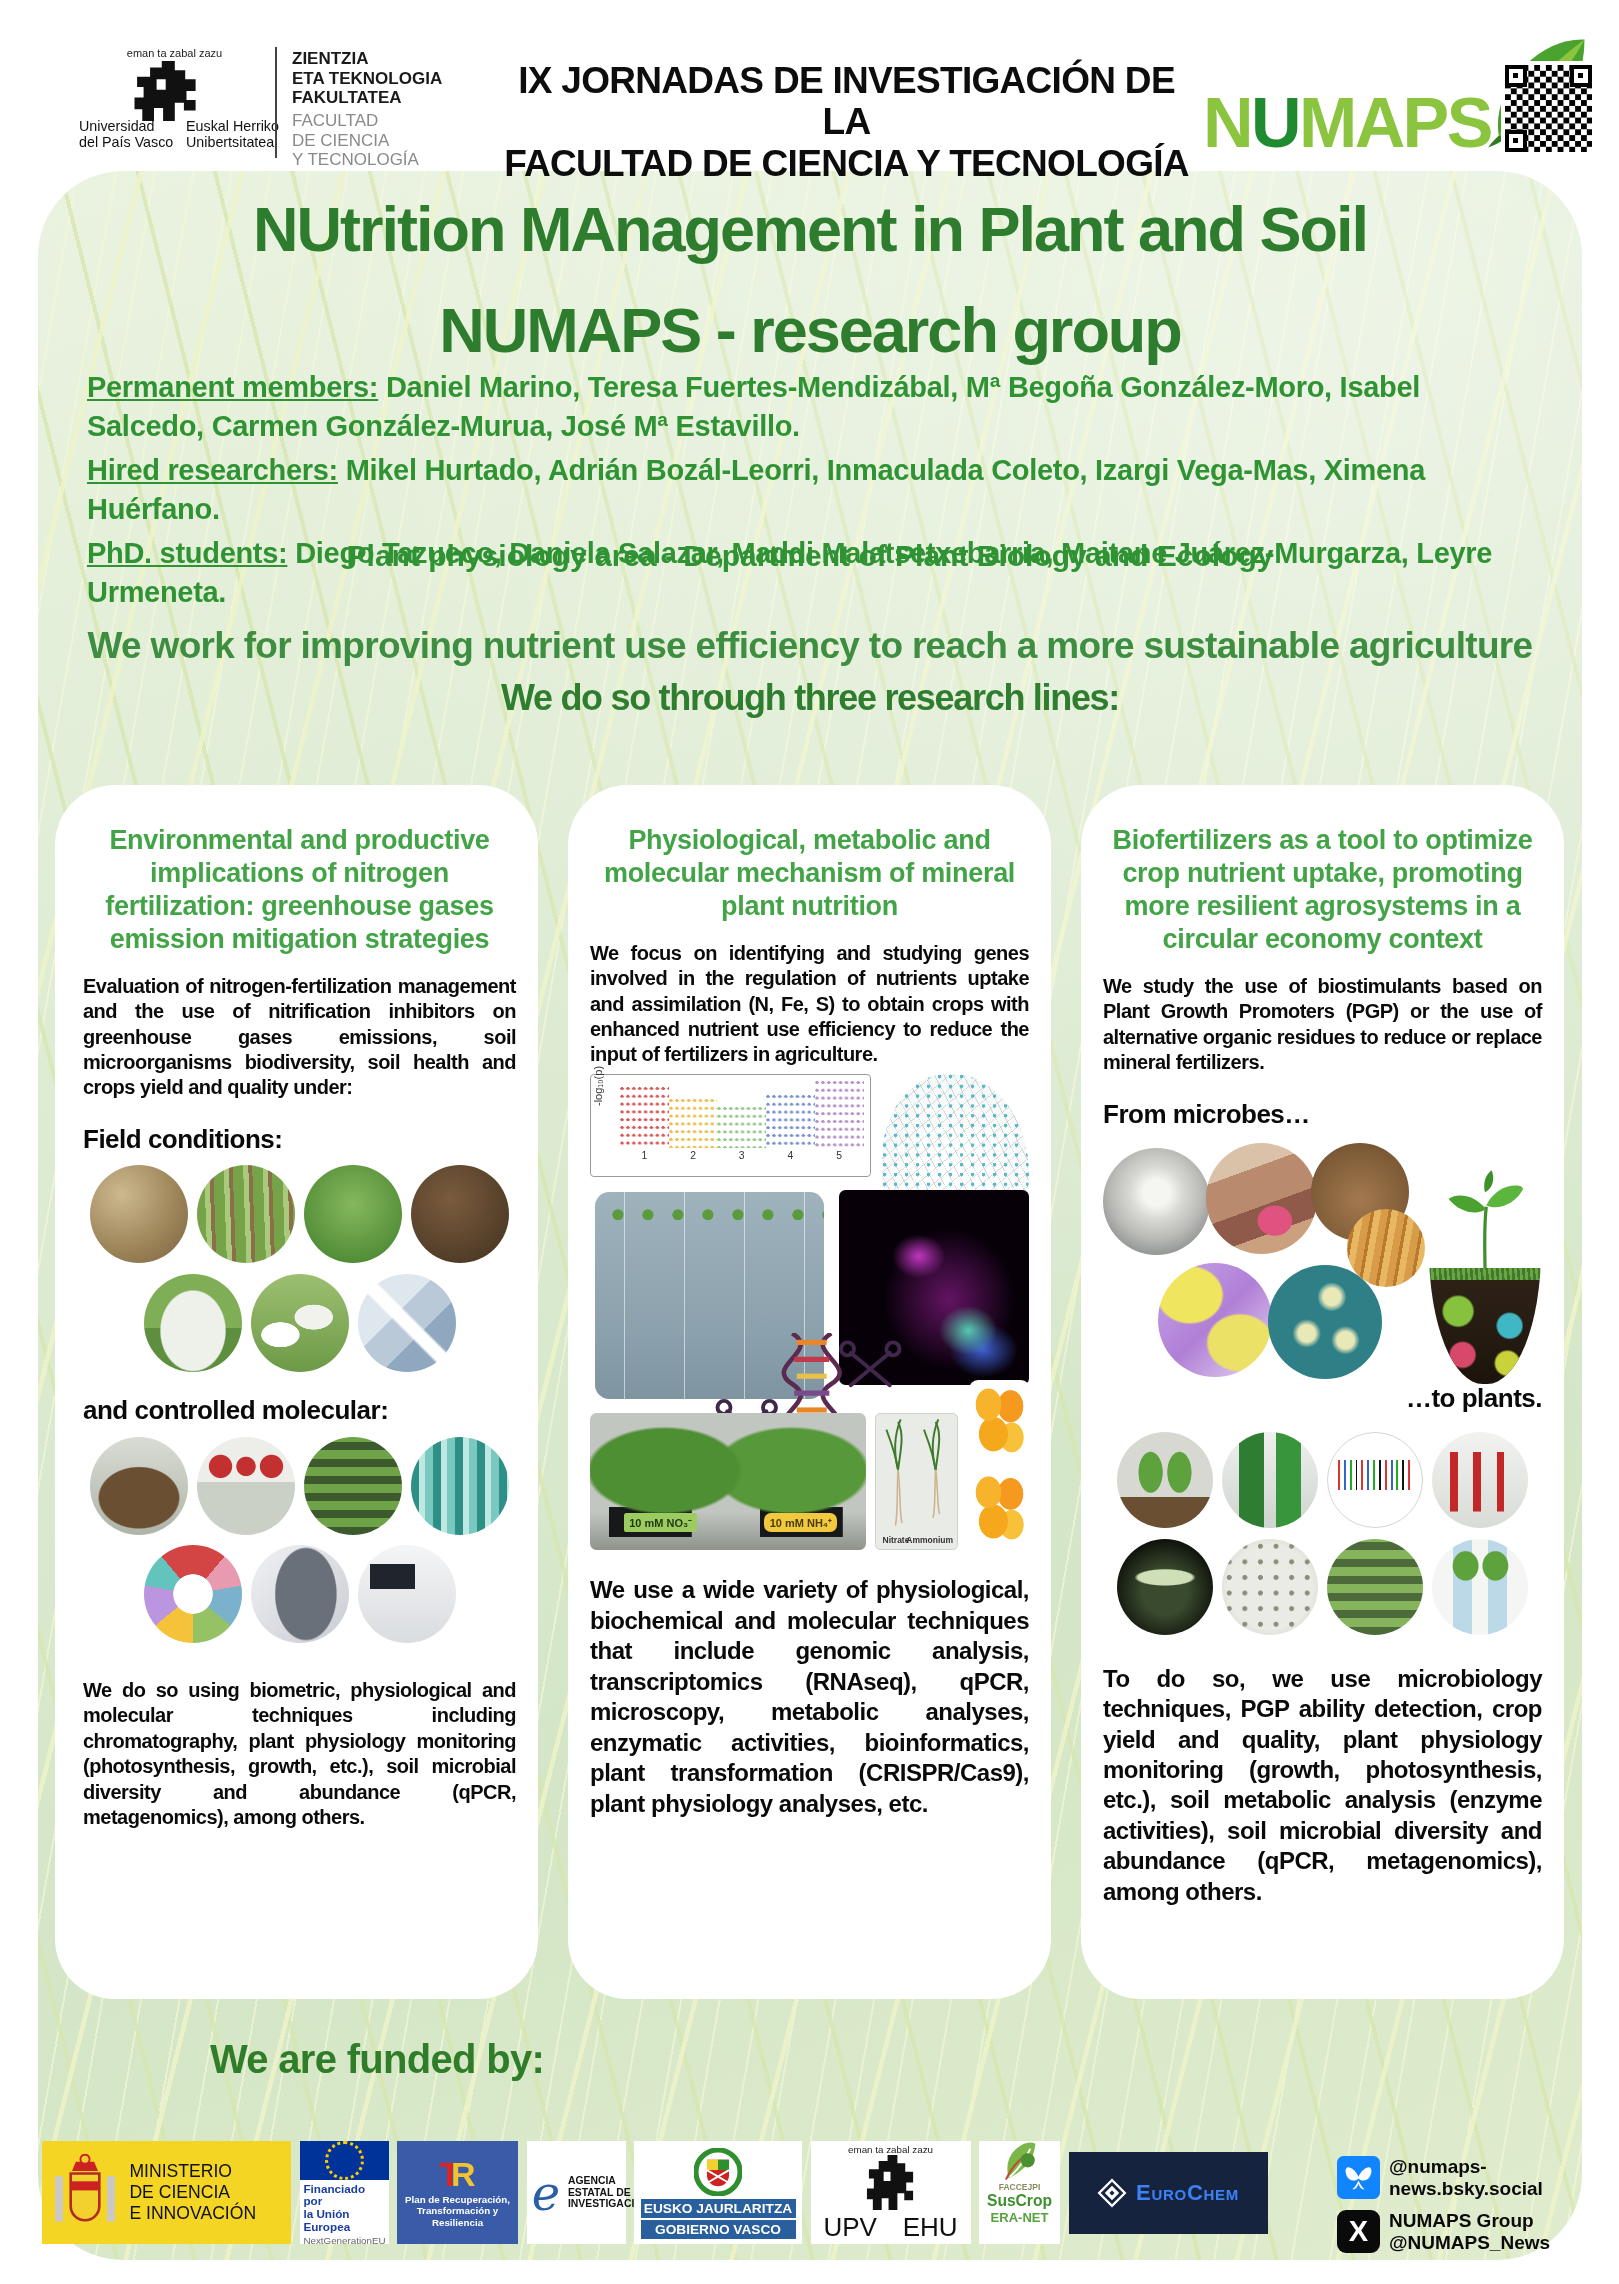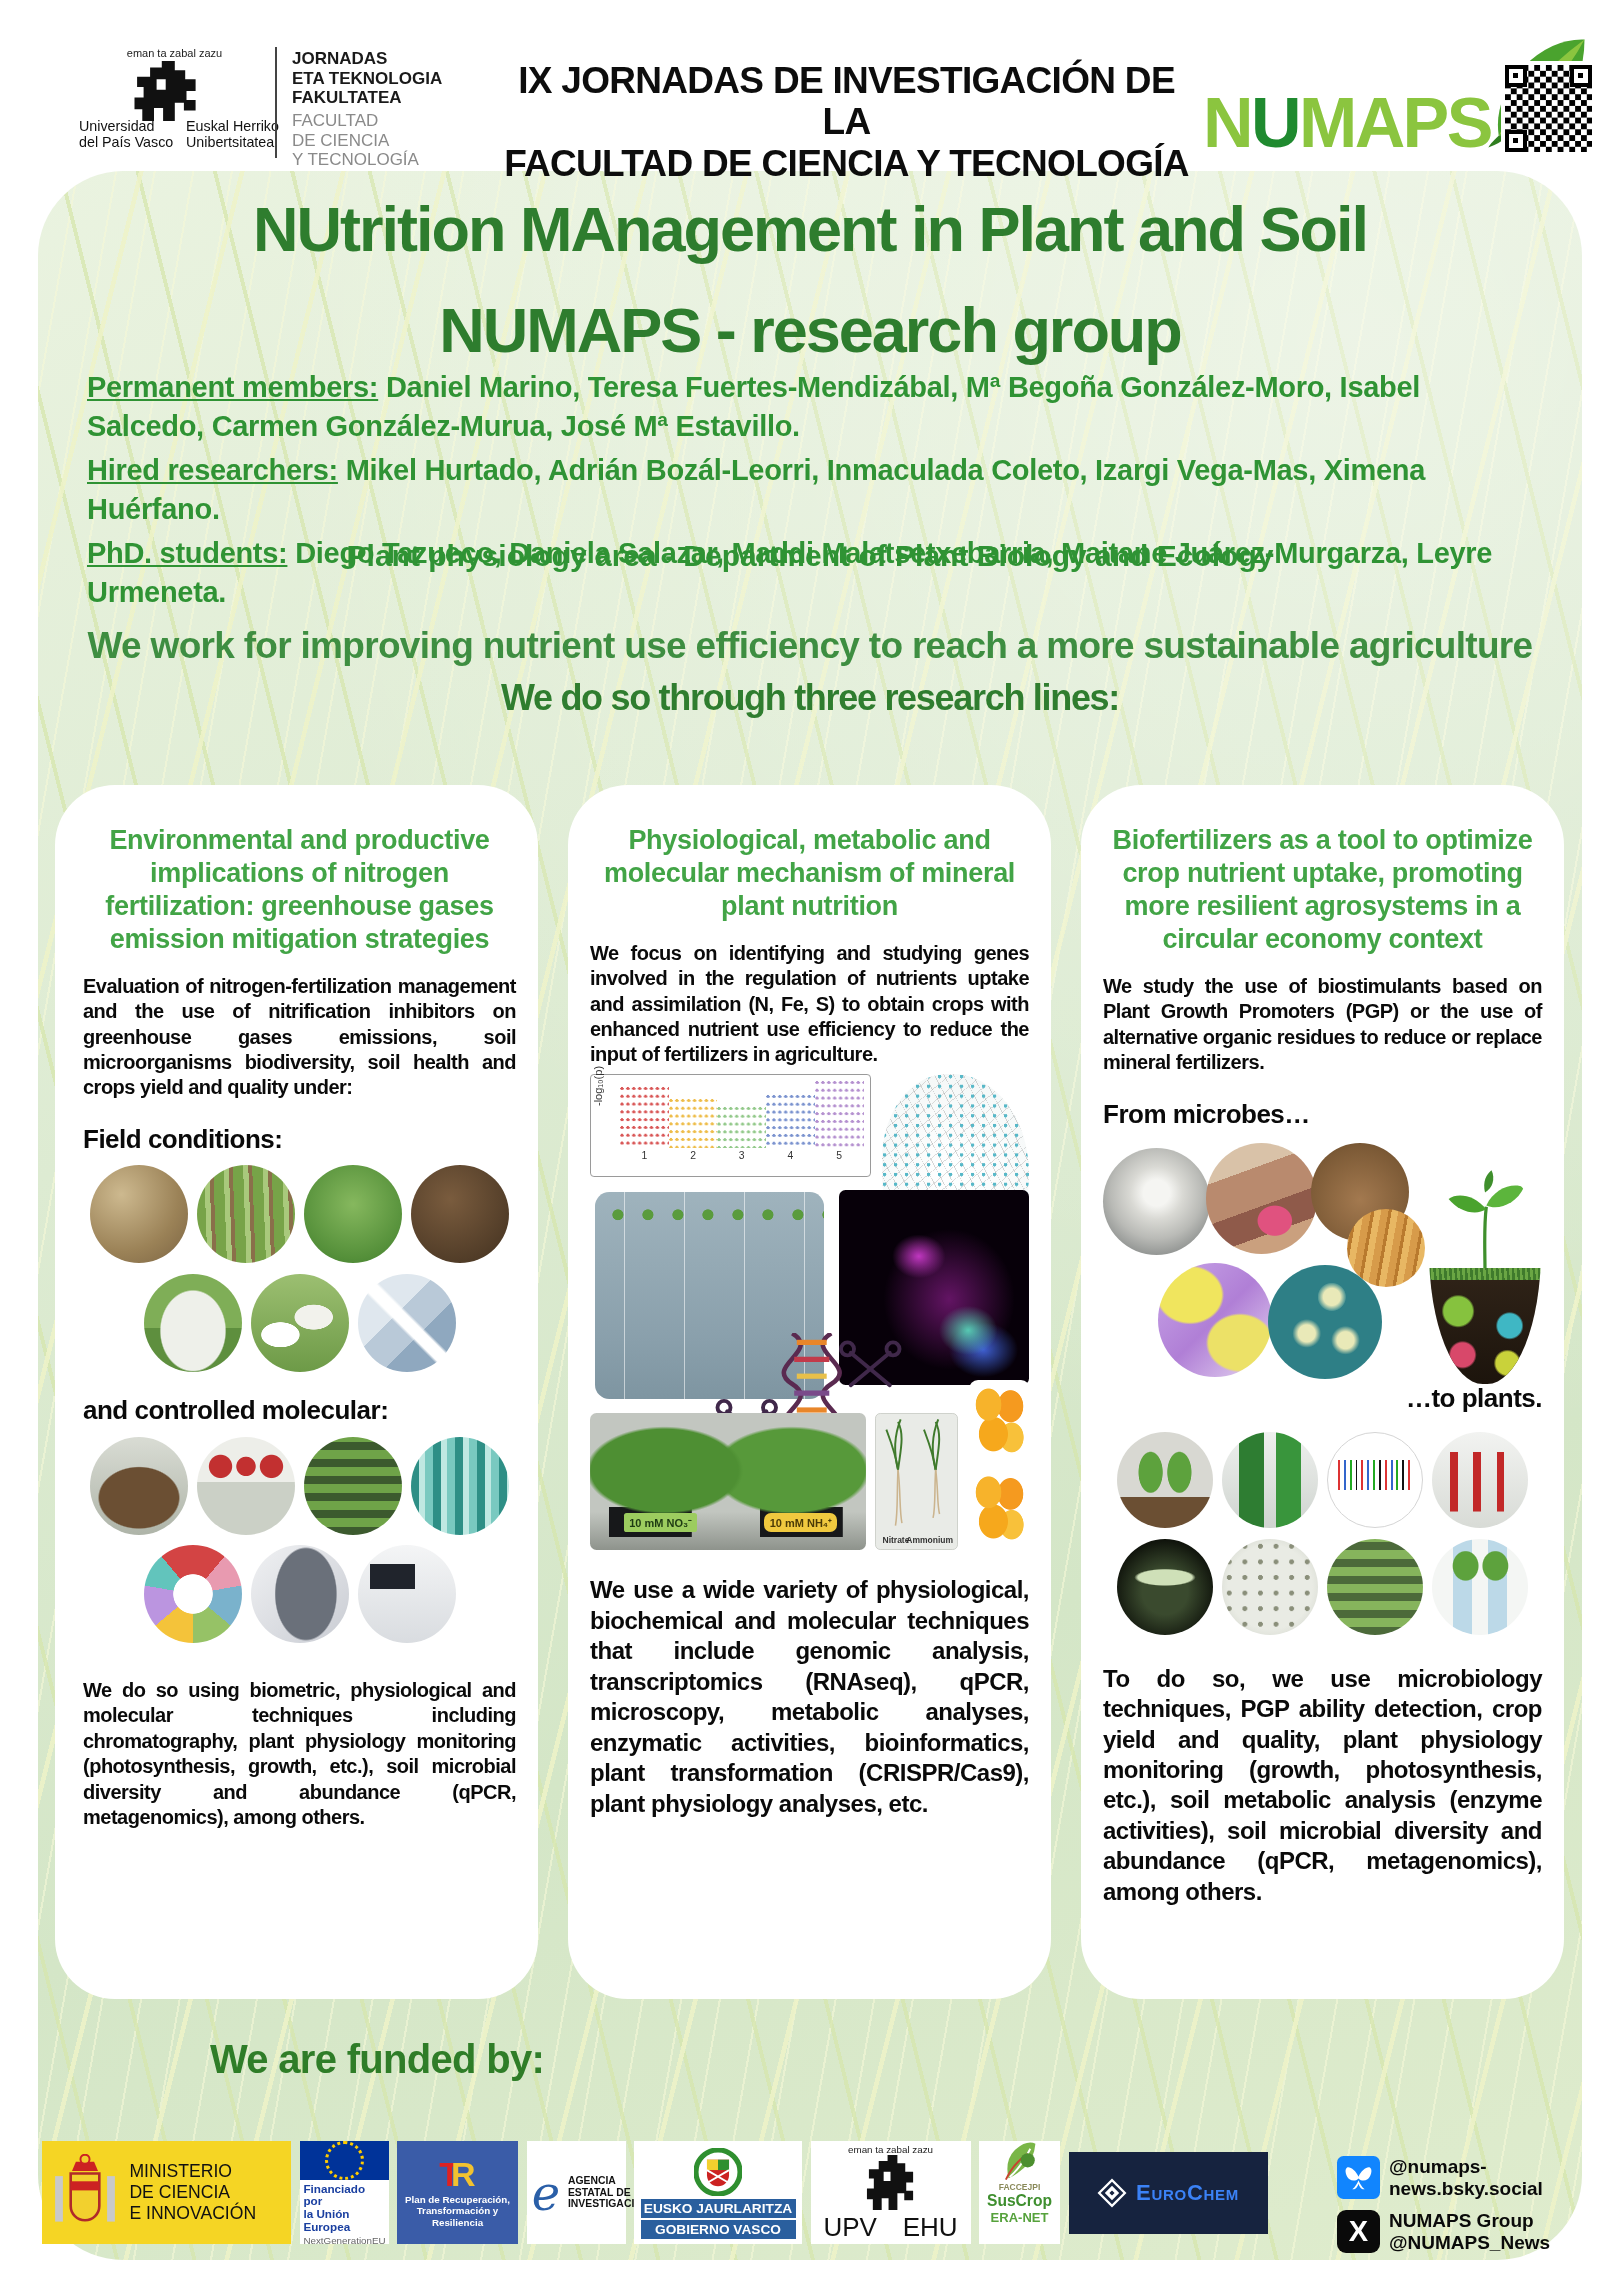--- a/index.html
+++ b/index.html
@@ -242,21 +242,21 @@
   <div class="hdr-tree">
     <svg width="78" height="60" viewBox="0 0 120 92">
         <path fill="#111" d="M22 92 L22 74 L10 74 L10 56 L24 56 L24 40 L14 40 L14 24 L34 24 L34 10 L52 10 L52 0 L72 0 L72 14 L88 14 L88 28 L104 28 L104 46 L90 46 L90 60 L104 60 L104 76 L86 76 L86 64 L72 64 L72 92 L54 92 L54 72 L40 72 L40 92 Z M44 28 L44 44 L58 44 L58 28 Z"></path>
       </svg>
   </div>
   <div class="hdr-name es">Universidad
 del País Vasco</div>
   <div class="hdr-name eu">Euskal Herriko
 Unibertsitatea</div>
   <div class="hdr-div"></div>
-  <div class="hdr-fac eu">JORNADAS
+  <div class="hdr-fac eu">ZIENTZIA
 ETA TEKNOLOGIA
 FAKULTATEA</div>
   <div class="hdr-fac es">FACULTAD
 DE CIENCIA
 Y TECNOLOGÍA</div>
 
   <div class="event-title">
     <span>IX JORNADAS DE INVESTIGACIÓN DE LA</span><br>
     <span>FACULTAD DE CIENCIA Y TECNOLOGÍA</span>
   </div>

